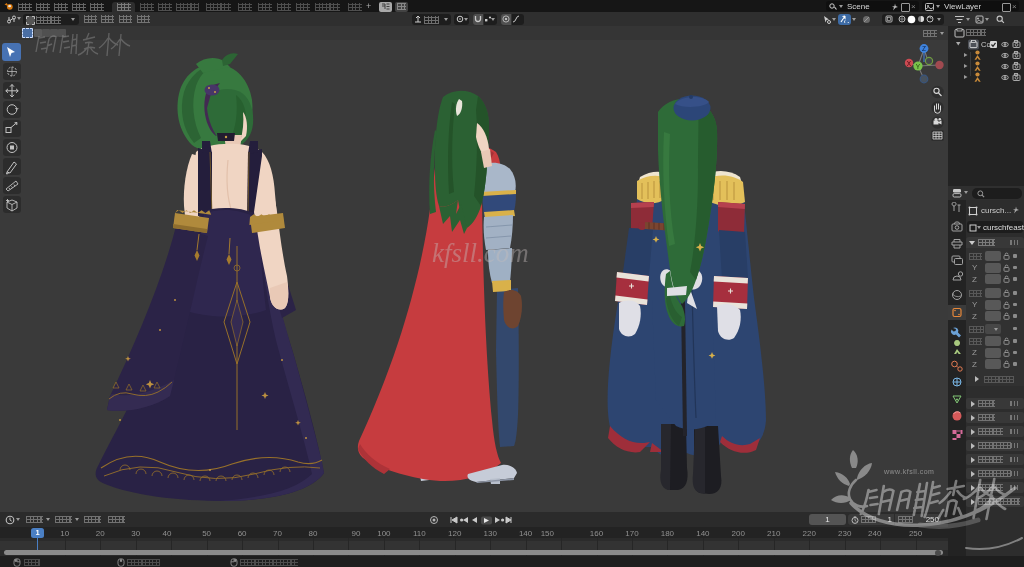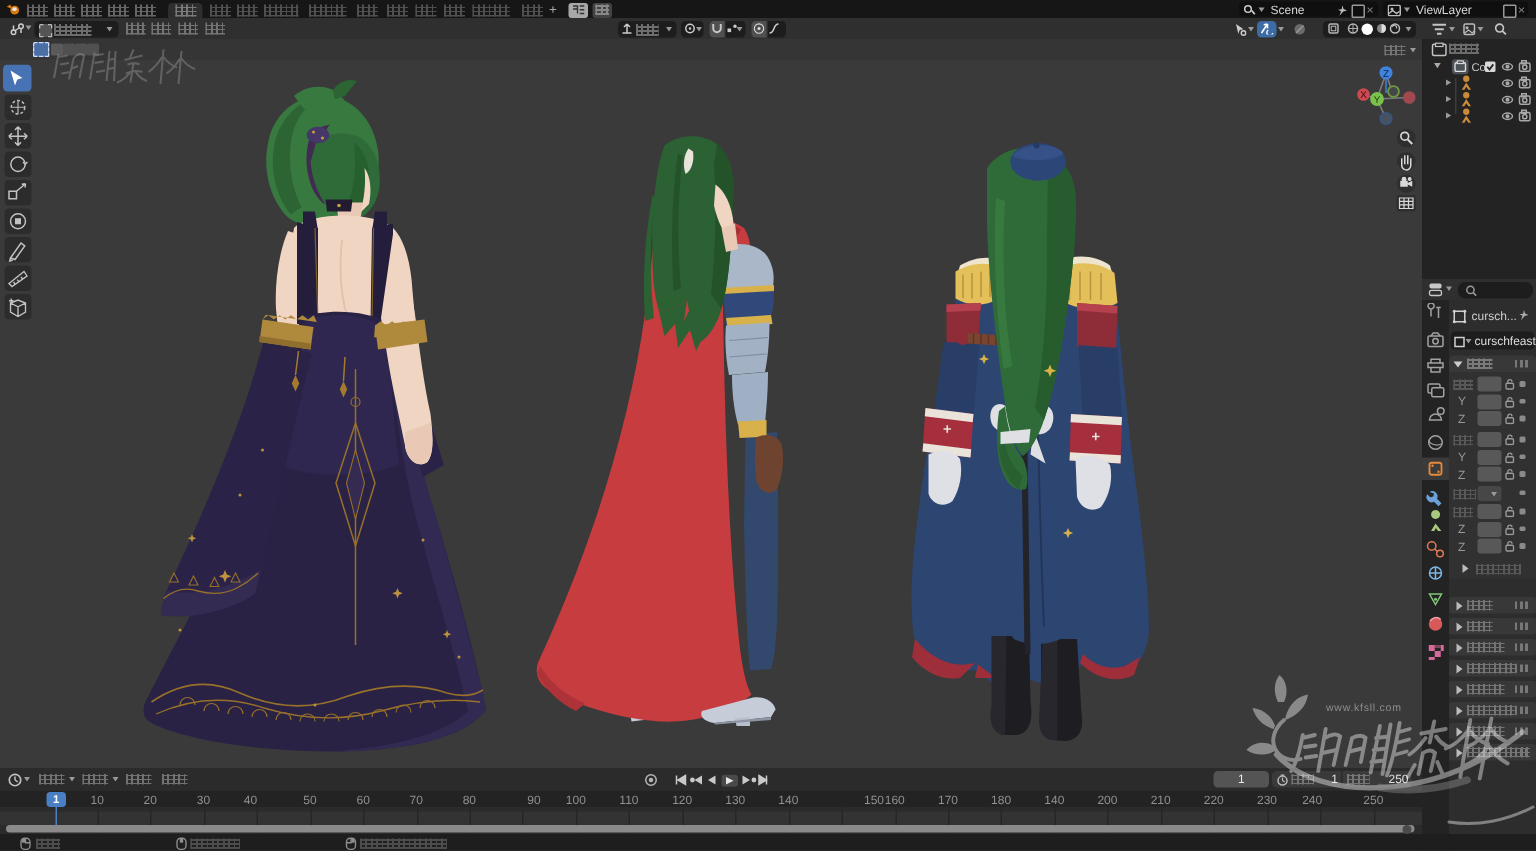--- a/index.html
+++ b/index.html
@@ -706,21 +706,21 @@
 <div class="a" style="left:194.6px;top:529px;width:24px;text-align:center;color:#909090;font-size:8px">50</div>
 <div class="a" style="left:230.1px;top:529px;width:24px;text-align:center;color:#909090;font-size:8px">60</div>
 <div class="a" style="left:265.5px;top:529px;width:24px;text-align:center;color:#909090;font-size:8px">70</div>
 <div class="a" style="left:300.9px;top:529px;width:24px;text-align:center;color:#909090;font-size:8px">80</div>
 <div class="a" style="left:336.4px;top:529px;width:24px;text-align:right;color:#909090;font-size:8px">90</div>
 <div class="a" style="left:371.9px;top:529px;width:24px;text-align:center;color:#909090;font-size:8px">100</div>
 <div class="a" style="left:407.3px;top:529px;width:24px;text-align:center;color:#909090;font-size:8px">110</div>
 <div class="a" style="left:442.8px;top:529px;width:24px;text-align:center;color:#909090;font-size:8px">120</div>
 <div class="a" style="left:478.2px;top:529px;width:24px;text-align:center;color:#909090;font-size:8px">130</div>
 <div class="a" style="left:513.6px;top:529px;width:24px;text-align:center;color:#909090;font-size:8px">140</div>
-<div class="a" style="left:576px;top:529px;width:24px;text-align:left;color:#909090;font-size:8px">150</div>
+<div class="a" style="left:530px;top:529px;width:24px;text-align:right;color:#909090;font-size:8px">150</div>
 <div class="a" style="left:584.5px;top:529px;width:24px;text-align:center;color:#909090;font-size:8px">160</div>
 <div class="a" style="left:620.0px;top:529px;width:24px;text-align:center;color:#909090;font-size:8px">170</div>
 <div class="a" style="left:655.4px;top:529px;width:24px;text-align:center;color:#909090;font-size:8px">180</div>
 <div class="a" style="left:690.9px;top:529px;width:24px;text-align:center;color:#909090;font-size:8px">140</div>
 <div class="a" style="left:726.3px;top:529px;width:24px;text-align:center;color:#909090;font-size:8px">200</div>
 <div class="a" style="left:761.8px;top:529px;width:24px;text-align:center;color:#909090;font-size:8px">210</div>
 <div class="a" style="left:797.2px;top:529px;width:24px;text-align:center;color:#909090;font-size:8px">220</div>
 <div class="a" style="left:832.7px;top:529px;width:24px;text-align:center;color:#909090;font-size:8px">230</div>
 <div class="a" style="left:868.1px;top:529px;width:24px;text-align:left;color:#909090;font-size:8px">240</div>
 <div class="a" style="left:903.6px;top:529px;width:24px;text-align:center;color:#909090;font-size:8px">250</div>
@@ -779,20 +779,21 @@
 <s class="t d" style="left:240px;top:559px;width:58px;height:7px"></s>
 
 <svg class="a" style="left:33px;top:30px" width="102" height="28" viewBox="0 0 102 28" opacity="0.42">
 <g fill="none" stroke="#9a9a9a" stroke-width="1.35">
  <path d="M6,6 L3,22 M6,8 L12,7 M7,13 L13,12 M8,19 L14,18 M16,9 L13,23 M16,9 C18,6 21,5 23,7 L20,22 M19,14 L14,16"></path>
  <path d="M30,5 L27,23 M30,7 L36,6 M30,12 L36,11 M31,18 L37,17 M40,4 L38,24 M44,4 L43,24 M39,10 L44,9 M39,16 L44,15"></path>
  <path d="M56,3 L53,10 M50,10 L62,7 M52,13 C55,12 58,12 60,13 M51,19 C55,17 59,17 62,18 M56,12 L54,25 M54,18 C51,22 48,24 45,25 M57,17 C59,21 62,23 65,24"></path>
  <path d="M76,3 L74,26 M75,8 C72,13 69,16 66,18 M76,8 C79,12 82,14 85,15 M88,4 L86,26 M87,9 C84,14 81,17 78,19 M88,9 C91,13 94,15 97,16"></path>
 </g>
 </svg>
+<div class="a" style="left:432px;top:238px;color:#c4bcbc;opacity:.42;font-size:27px;font-style:italic;font-family:'Liberation Serif',serif">kfsll.com</div>
 <svg class="a" style="left:820px;top:440px" width="204" height="127" viewBox="0 0 204 127" opacity="0.40">
 <g fill="none" stroke="#fff" stroke-linecap="round">
  <path d="M36,40 C30,45 27,53 30,59 C33,65 40,68 47,66" stroke-width="2.6"></path>
  <path d="M37,38 C39,30 45,24 52,23 C51,31 45,37 37,40 Z" fill="#fff" stroke="none"></path>
  <path d="M32,28 C29,22 29,15 33,10 C38,14 39,22 36,28 Z" fill="#fff" stroke="none"></path>
  <path d="M29,46 C22,44 17,39 15,32 C23,33 28,38 30,44 Z" fill="#fff" stroke="none"></path>
  <path d="M31,60 C25,64 17,64 11,60 C16,54 25,54 30,58 Z" fill="#fff" stroke="none"></path>
  <path d="M31,63 C44,78 70,87 102,85 C135,83 165,72 195,48" stroke-width="3.5"></path>
  <path d="M100,85 C120,88 140,86 158,80" stroke-width="5" opacity=".5"></path>
  <path d="M146,108 C165,111 185,107 202,98" stroke-width="2"></path>

